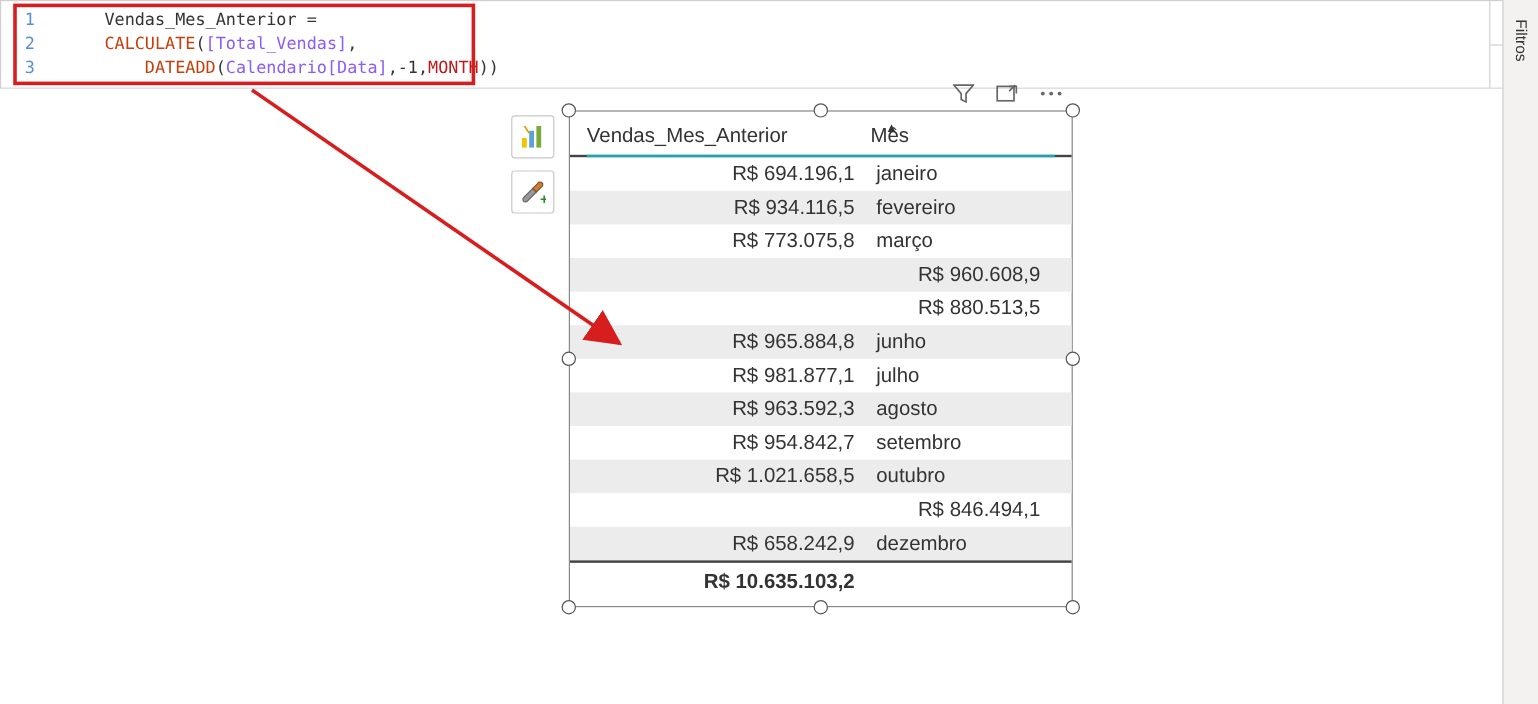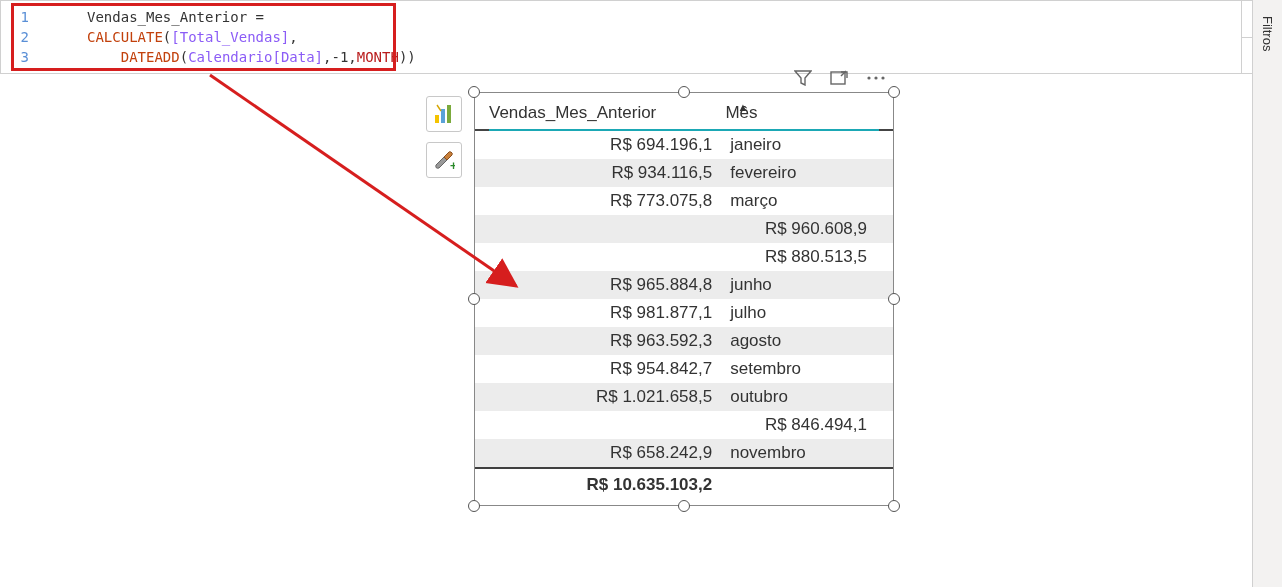--- a/index.html
+++ b/index.html
@@ -341,21 +341,21 @@
             </div>
             <div class="row">
               <div class="c1">R$ 1.021.658,5</div>
               <div class="c2">outubro</div>
             </div>
             <div class="row">
               <div class="c1">R$ 846.494,1</div>
             </div>
             <div class="row">
               <div class="c1">R$ 658.242,9</div>
-              <div class="c2">novembro</div>
+              <div class="c2">dezembro</div>
             </div>
           </div>
         <div class="tfoot">
           <div class="row">
             <div class="c1">R$ 10.635.103,2</div>
             <div class="c2"></div>
           </div>
         </div>
       </div>
     </div>

